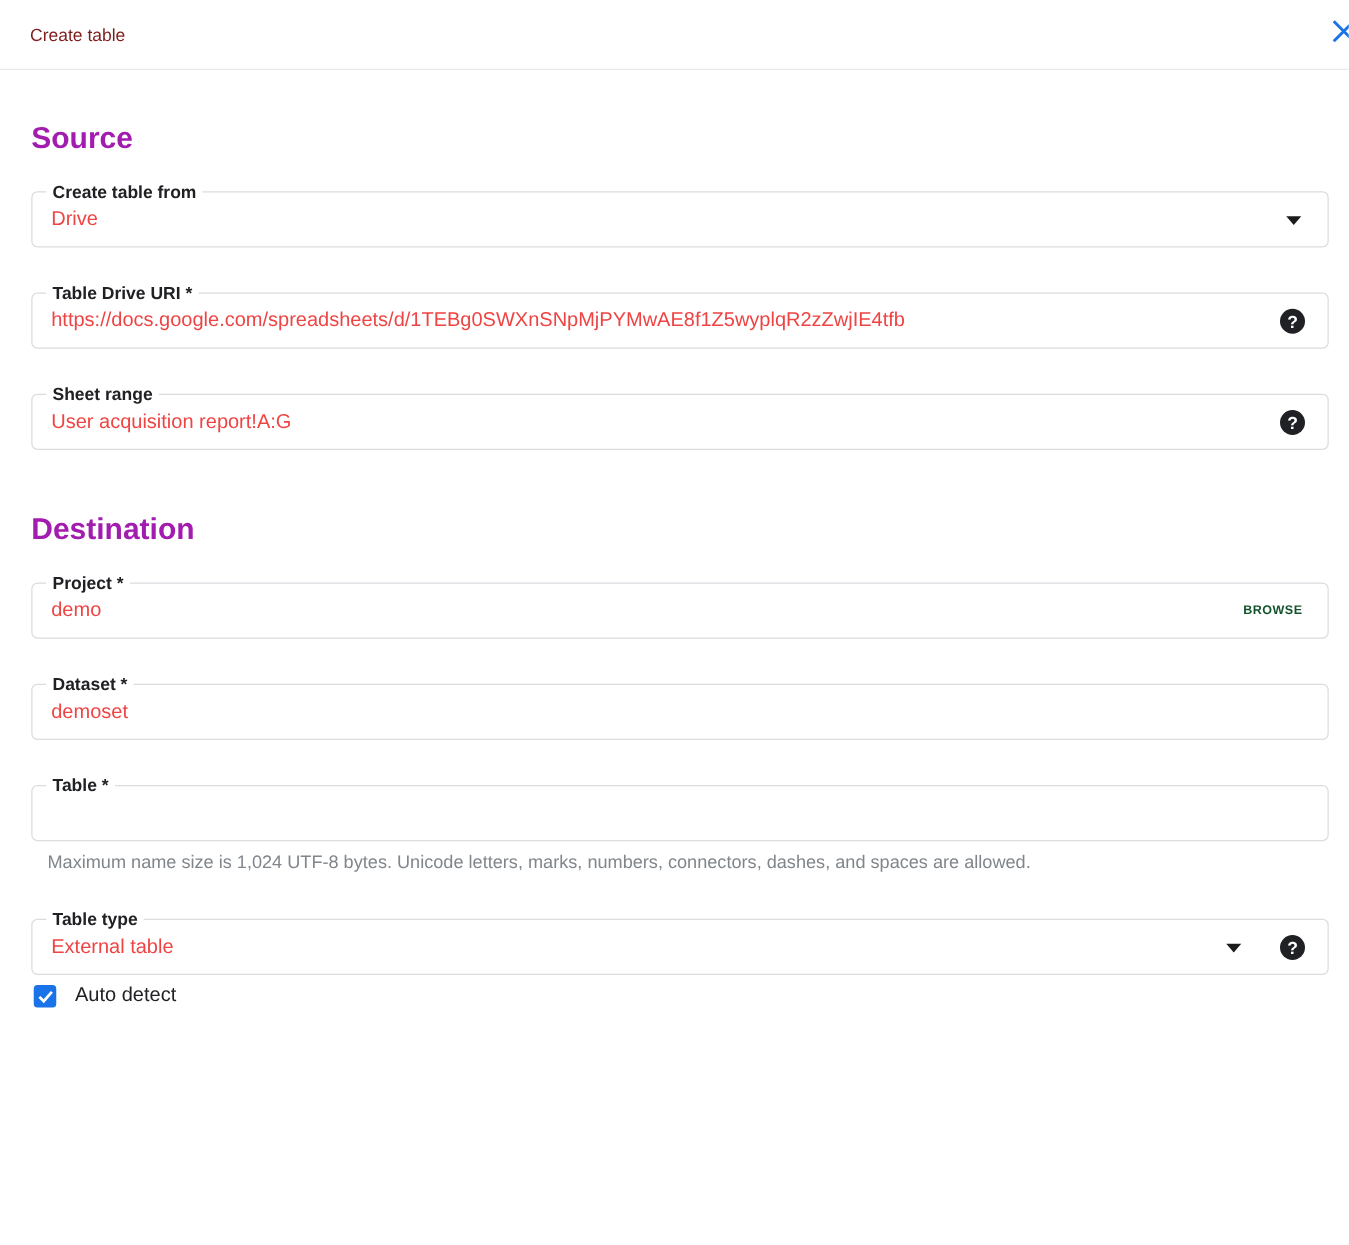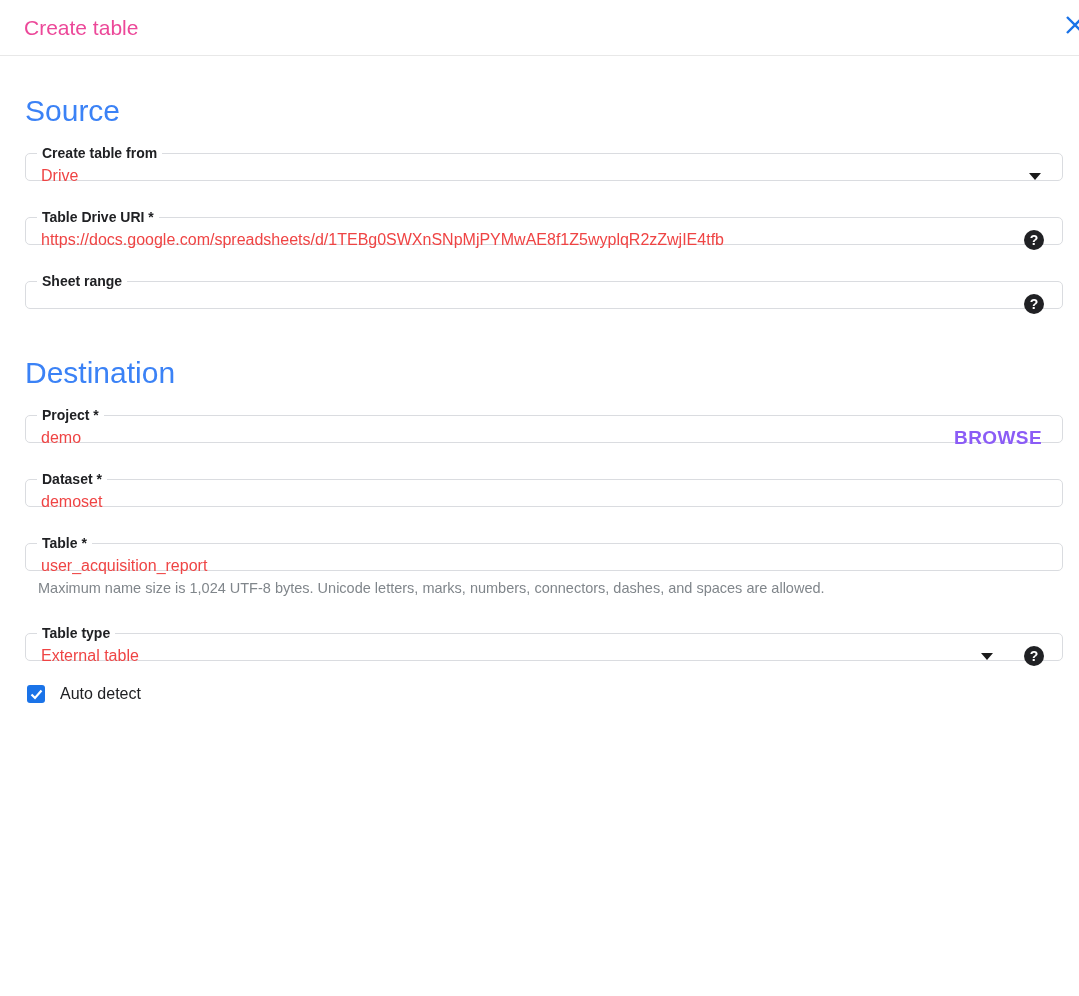--- a/index.html
+++ b/index.html
@@ -2,36 +2,36 @@
 <html><head>
 <meta charset="utf-8">
 <style>
   html, body { margin: 0; padding: 0; }
   body {
     width: 1079px; height: 996px; overflow: hidden; position: relative;
     background: #fff; color: #202124;
     font-family: "Liberation Sans", sans-serif;
   }
   .header { position: relative; height: 55px; border-bottom: 1px solid #e8e8e8; display: flex; align-items: center; }
-  .title { margin-left: 24px; font-size: 21px; color: #ec4899; }
+  .title { margin-left: 24px; font-size: 14px; color: #7f1d1d; }
   .close-btn { position: absolute; top: 14px; right: -7px; width: 22px; height: 22px; cursor: pointer; }
   .content { margin: 0 16px 0 25px; }
-  h2.sec { font-size: 30px; font-weight: 400; line-height: 30px; margin: 49px 0 0 0; color: #3b82f6; }
+  h2.sec { font-size: 24px; font-weight: 700; line-height: 30px; margin: 49px 0 0 0; color: #a21caf; }
   h2.sec.first { margin-top: 40px; }
-  .field { position: relative; height: 28px; border: 1px solid #dadce0; border-radius: 5px; margin-top: 36px; box-sizing: border-box; background: #fff; }
+  .field { position: relative; height: 45px; border: 1px solid #dadce0; border-radius: 5px; margin-top: 36px; box-sizing: border-box; background: #fff; }
   .field.after-heading { margin-top: 27px; }
   .flabel { position: absolute; top: -9px; left: 11px; background: #fff; padding: 0 5px; font-size: 14px; font-weight: 700; color: #202124; line-height: 17px; white-space: nowrap; }
   .fvalue { position: absolute; left: 15px; top: 0; line-height: 43px; font-size: 16px; color: #ef4444; white-space: nowrap; }
   .caret { position: absolute; top: 19px; width: 0; height: 0; border-left: 6px solid transparent; border-right: 6px solid transparent; border-top: 7px solid #1b1b1b; cursor: pointer; }
   .caret.r1 { right: 21px; }
   .caret.r2 { right: 69px; }
   .help { position: absolute; top: 12px; right: 18px; width: 20px; height: 20px; border-radius: 50%; background: #202124; color: #fff; font-size: 14px; font-weight: 700; text-align: center; line-height: 20px; cursor: pointer; }
-  .browse { position: absolute; top: 0; right: 20px; line-height: 43px; font-size: 19px; font-weight: 700; color: #8b5cf6; letter-spacing: 0.4px; cursor: pointer; }
+  .browse { position: absolute; top: 0; right: 20px; line-height: 43px; font-size: 10px; font-weight: 700; color: #14532d; letter-spacing: 0.4px; cursor: pointer; }
   .hint { margin: 8px 0 16px 13px; font-size: 14.5px; color: #80868b; line-height: 18px; }
-  .cbrow { margin-top: 24px; display: flex; align-items: center; }
+  .cbrow { margin-top: 8px; display: flex; align-items: center; }
   .cbox { width: 18px; height: 18px; margin-left: 2px; background: #1a73e8; border-radius: 3px; display: flex; align-items: center; justify-content: center; cursor: pointer; flex: none; }
   .cblabel { margin-left: 15px; font-size: 16px; color: #202124; cursor: pointer; }
 </style>
 </head>
 <body>
 
 <div class="header">
   <div class="title">Create table</div>
   <svg class="close-btn" viewBox="0 0 22 22">
     <path d="M3 3 L19 19 M19 3 L3 19" stroke="#1a73e8" stroke-width="2.4" fill="none"></path>
@@ -50,39 +50,39 @@
 
   <div class="field">
     <span class="flabel">Table Drive URI *</span>
     <span class="fvalue">https://docs.google.com/spreadsheets/d/1TEBg0SWXnSNpMjPYMwAE8f1Z5wyplqR2zZwjIE4tfb</span>
     <span class="help">?</span>
   </div>
 
 
   <div class="field">
     <span class="flabel">Sheet range</span>
+    <span class="fvalue">User acquisition report!A:G</span>
     <span class="help">?</span>
   </div>
 
   <h2 class="sec">Destination</h2>
 
   <div class="field after-heading">
     <span class="flabel">Project *</span>
     <span class="fvalue">demo</span>
     <span class="browse">BROWSE</span>
   </div>
 
   <div class="field">
     <span class="flabel">Dataset *</span>
     <span class="fvalue">demoset</span>
   </div>
 
   <div class="field">
     <span class="flabel">Table *</span>
-    <span class="fvalue">user_acquisition_report</span>
   </div>
 
   <div class="hint">Maximum name size is 1,024 UTF-8 bytes. Unicode letters, marks, numbers, connectors, dashes, and spaces are allowed.</div>
 
   <div class="field">
     <span class="flabel">Table type</span>
     <span class="fvalue">External table</span>
     <span class="caret r2"></span>
     <span class="help">?</span>
   </div>

